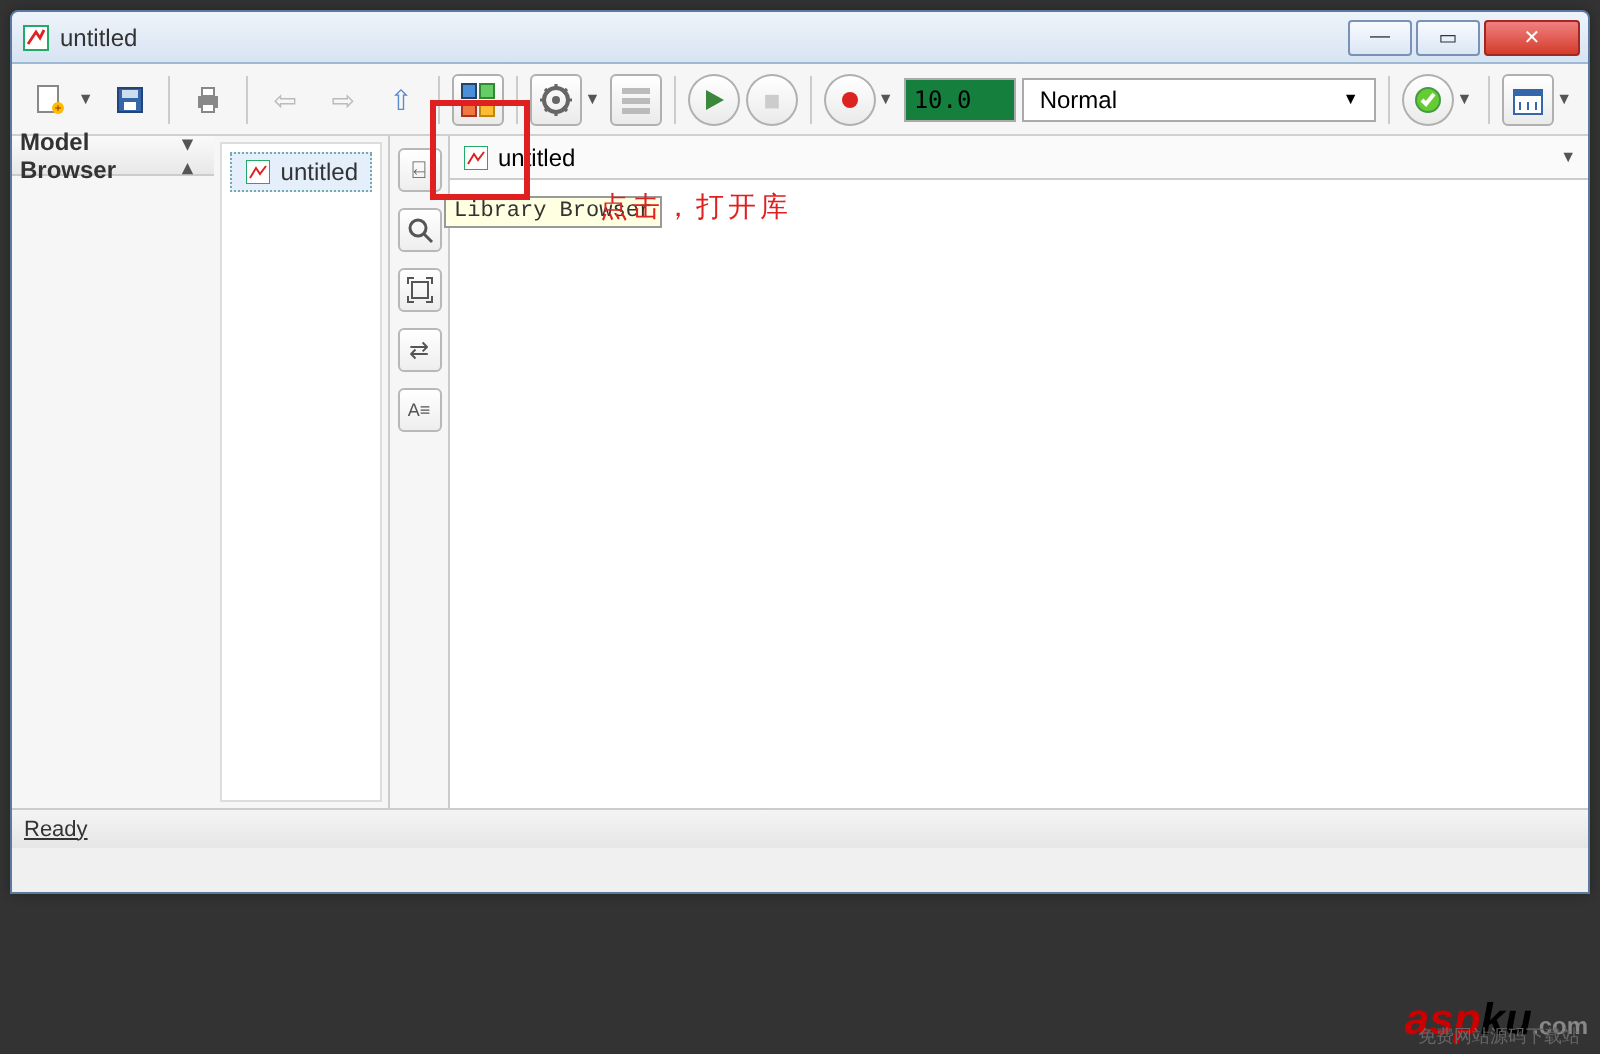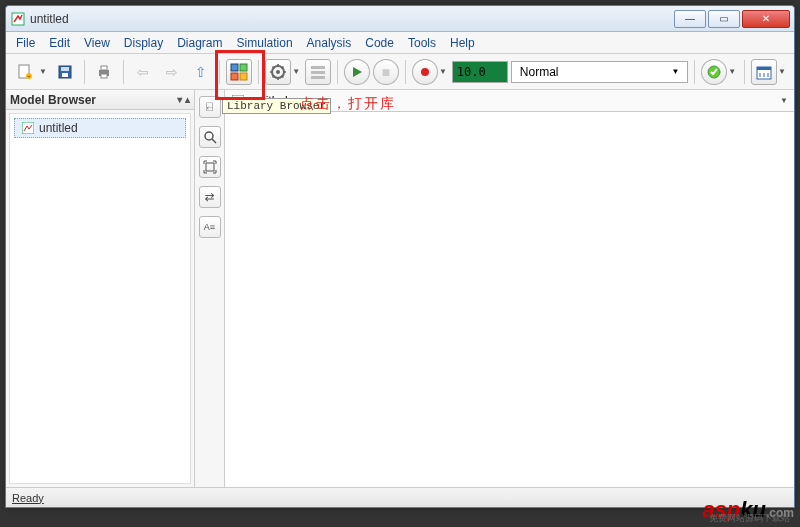--- a/index.html
+++ b/index.html
@@ -1,34 +1,34 @@
 <!DOCTYPE html>
 <html><head>
 <meta charset="utf-8">
 <style>
 * { box-sizing: border-box; margin: 0; padding: 0; font-family: "Segoe UI", Tahoma, sans-serif; }
 body { width: 800px; height: 527px; background: #333; overflow: hidden; position: relative; }
-.win { position: absolute; left: 5px; top: 5px; width: 790px; height: 503px; background: #f0f0f0; border: 1px solid #5a7aa0; border-radius: 4px 4px 0 0; box-shadow: 0 0 6px rgba(0,0,0,.3); }
+.win { position: absolute; left: 5px; top: 5px; width: 790px; height: 442px; background: #f0f0f0; border: 1px solid #5a7aa0; border-radius: 4px 4px 0 0; box-shadow: 0 0 6px rgba(0,0,0,.3); }
 .titlebar { height: 26px; background: linear-gradient(#eef3fa,#d7e4f2); border-bottom: 1px solid #9fb8d6; display: flex; align-items: center; padding: 0 4px; border-radius: 4px 4px 0 0; }
 .titlebar .icon { width: 16px; height: 16px; margin-right: 4px; display:flex;align-items:center;justify-content:center;}
 .titlebar .title { font-size: 12px; color: #333; flex: 1; }
 .winbtns { display: flex; gap: 0; }
 .winbtn { width: 32px; height: 18px; border: 1px solid #7a92b5; background: linear-gradient(#f8fbff,#dbe6f4); border-radius: 2px; margin-left: 2px; display:flex;align-items:center;justify-content:center; font-size:10px;color:#334;}
 .winbtn.close { width: 48px; background: linear-gradient(#f08080,#d43c2a); color:#fff; border-color:#a02820;}
 .menubar { height: 22px; background: #f6f6f6; display:flex; align-items:center; gap:14px; padding:0 10px; font-size:12px; color:#1a4a8a; border-bottom:1px solid #d0d0d0;}
 .menubar span{cursor:default;}
 .toolbar { height: 36px; background:#f6f6f6; border-bottom:1px solid #d0d0d0; display:flex; align-items:center; padding:0 6px; gap:3px;}
 .tbtn { width:26px; height:26px; border:1px solid transparent; border-radius:3px; display:flex;align-items:center;justify-content:center; font-size:14px;color:#555;background:transparent;}
 .tbtn.bordered{border:1px solid #b0b0b0; background:linear-gradient(#fff,#eaeaea);}
 .tsep{width:1px;height:24px;background:#ccc;margin:0 3px;}
 .tdrop{font-size:8px;color:#555;margin-left:-2px;margin-right:2px;}
 .simtime{width:56px;height:22px;border:1px solid #aaa;background:#15803d;font-size:12px;padding:0 4px;font-family:monospace;}
 .simmode{width:178px;height:22px;border:1px solid #aaa;background:#fff;font-size:12px;padding:0 8px;font-family:monospace;display:flex;align-items:center;justify-content:space-between;}
 .body{display:flex;height:calc(100% - 26px - 22px - 36px - 20px);}
-.panel-l{width:189px;border-right:1px solid #ccc;background:#f6f6f6;display:flex;flex-direction:column;}
+.panel-l{width:189px;border-right:1px solid #ccc;background:#f6f6f6;display:flex;flex-direction:row;}
 .panel-l .hd{height:20px;background:linear-gradient(#fafafa,#e8e8e8);border-bottom:1px solid #ccc;font-size:12px;font-weight:bold;color:#333;padding:2px 4px;display:flex;align-items:center;justify-content:space-between;}
 .panel-l .hd .arr{font-size:10px;color:#555;}
 .tree{flex:1;background:#fff;border:1px solid #ddd;margin:3px;padding:4px;}
 .tree-item{font-size:12px;color:#333;padding:2px 6px;display:flex;align-items:center;gap:4px;}
 .tree-item.sel{background:#e5effb;border:1px dotted #7aa;}
 .tree-icon{width:14px;height:14px;display:flex;align-items:center;justify-content:center;}
 .panel-r{flex:1;display:flex;}
 .vtoolbar{width:30px;background:#f6f6f6;border-right:1px solid #ccc;display:flex;flex-direction:column;align-items:center;padding-top:6px;gap:8px;}
 .vtb{width:22px;height:22px;border:1px solid #b8b8b8;border-radius:3px;background:linear-gradient(#fff,#eee);display:flex;align-items:center;justify-content:center;font-size:12px;color:#555;}
 .canvas-wrap{flex:1;display:flex;flex-direction:column;}
@@ -58,32 +58,20 @@
         </svg>
     </span>
     <span class="title">untitled</span>
     <div class="winbtns">
       <div class="winbtn">—</div>
       <div class="winbtn">▭</div>
       <div class="winbtn close">✕</div>
     </div>
   </div>
 
-  <div class="menubar">
-    <span>File</span>
-    <span>Edit</span>
-    <span>View</span>
-    <span>Display</span>
-    <span>Diagram</span>
-    <span>Simulation</span>
-    <span>Analysis</span>
-    <span>Code</span>
-    <span>Tools</span>
-    <span>Help</span>
-  </div>
 
   <div class="toolbar">
     <div class="tbtn">
         <svg width="16" height="16">
           <rect x="2" y="1" width="10" height="13" fill="#fff" stroke="#888"></rect>
           <circle cx="12" cy="12" r="3" fill="#fb0"></circle>
           <text x="12" y="14" font-size="6" text-anchor="middle" fill="#830">+</text>
         </svg>
       </div>
     <span class="tdrop">▼</span>

